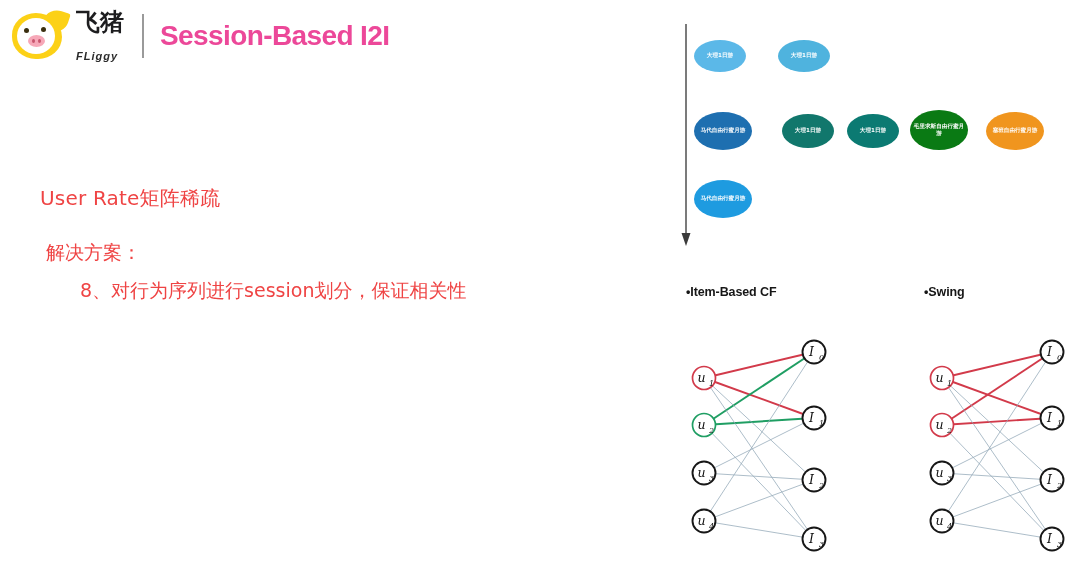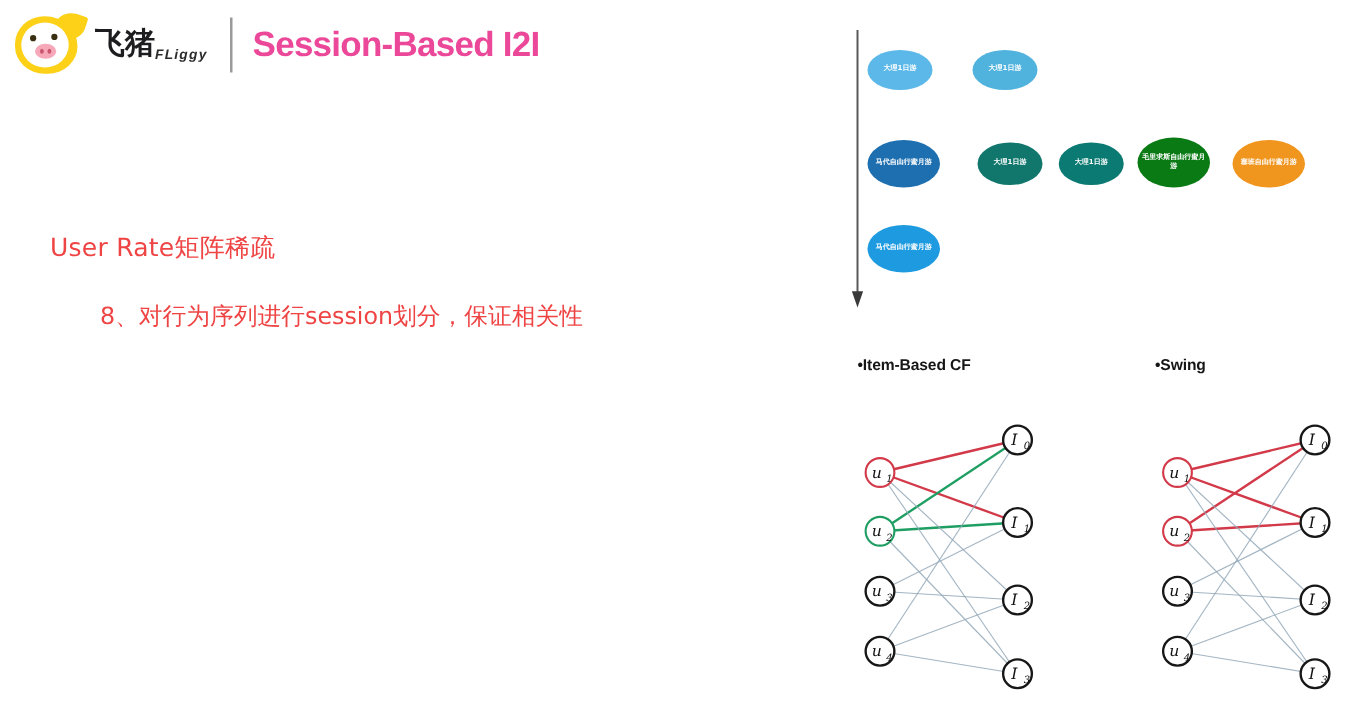--- a/index.html
+++ b/index.html
@@ -65,21 +65,21 @@
   #logo-mark .snout::after {
     content: ""; position: absolute; top: 4px;
     width: 3px; height: 4px;
     background: #C9566E; border-radius: 50%;
   }
   #logo-mark .snout::before { left: 4px; }
   #logo-mark .snout::after  { left: 10px; }
 
   #logo-word {
     margin-left: 6px;
-    display: flex; flex-direction: row;
+    display: flex; flex-direction: column;
     line-height: 1;
     flex: 0 0 auto;
   }
   #logo-word .cn {
     font-size: 24px; font-weight: 700; color: #1d1d1f;
     letter-spacing: 0px;
     font-family: "DejaVu Sans", sans-serif;
   }
   #logo-word .en {
     font-size: 11px; font-weight: 700; color: #2b2b2b;
@@ -186,20 +186,21 @@
     <div id="logo-word">
       <span class="cn">飞猪</span>
       <span class="en">FLiggy</span>
     </div>
     <div id="title-divider"></div>
     <div id="page-title">Session-Based I2I</div>
   </div>
 
   <div id="body-text">
     <div class="para p1">User Rate矩阵稀疏</div>
+    <div id="solution-head">解决方案：</div>
     <div class="sol-item">8、对行为序列进行session划分，保证相关性</div>
   </div>
 
   <div id="session-panel">
     <svg id="session-arrow" width="40" height="240">
       <line x1="14" y1="6" x2="14" y2="218" stroke="#5a5a5a" stroke-width="1.6"></line>
       <polygon points="14,228 9.5,215 18.5,215" fill="#3a3a3a"></polygon>
     </svg>
     <div id="pill-container">
         <div class="pill" style="left: 22px; top: 22px; width: 52px; height: 32px; background: rgb(91, 184, 232);">大理1日游</div>

